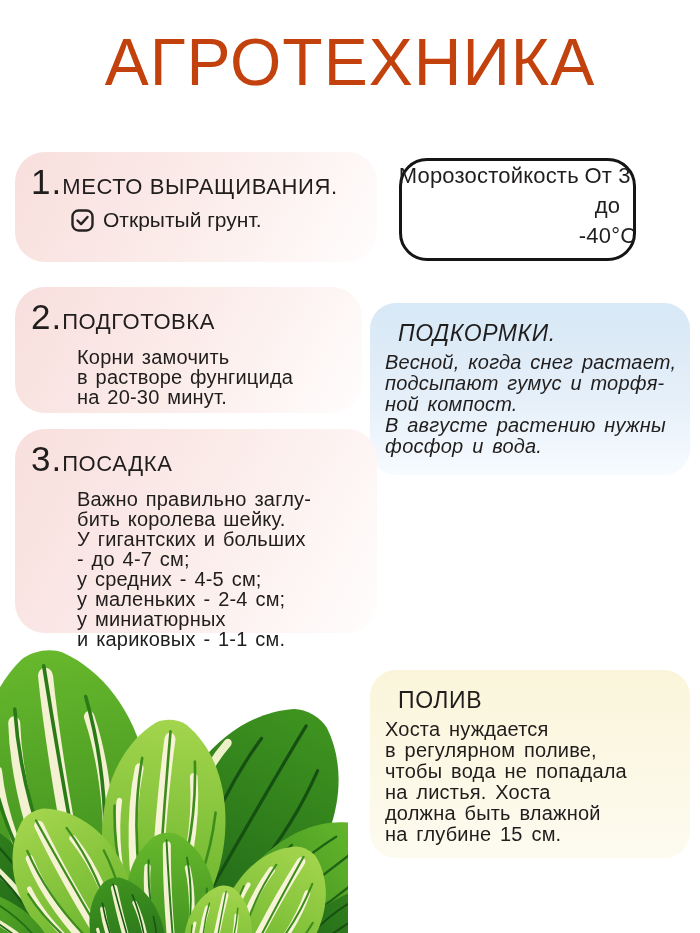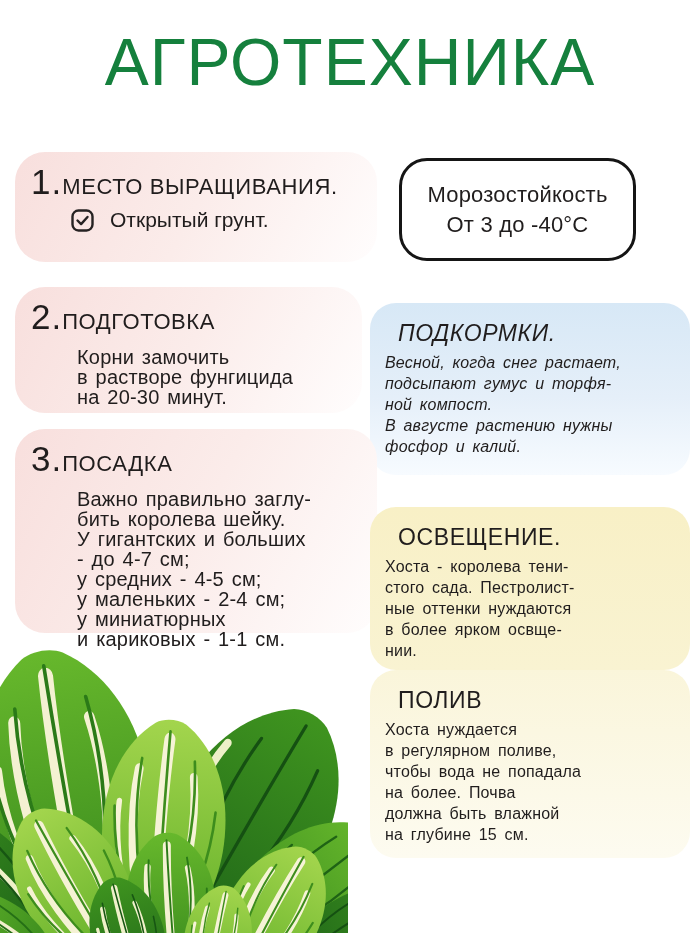--- a/index.html
+++ b/index.html
@@ -2,47 +2,47 @@
 <html><head>
 <meta charset="utf-8">
 <style>
   html,body{margin:0;padding:0;background:#ffffff;}
   .page{
     position:relative;width:700px;height:933px;overflow:hidden;background:#ffffff;
     font-family:"Liberation Sans",sans-serif;color:#201d1d;
   }
   .title{
     position:absolute;top:24px;left:0;width:100%;text-align:center;
-    font-size:66px;font-weight:500;letter-spacing:1px;color:#15803d;white-space:nowrap;
+    font-size:66px;font-weight:500;letter-spacing:1px;color:#c2410c;white-space:nowrap;
   }
   .card{position:absolute;border-radius:30px;}
   .pink{background:linear-gradient(118deg,#f8dfdd 0%,#fbecea 50%,#fffdfd 100%);}
   #box1{left:15px;top:152px;width:362px;height:110px;}
   #box2{left:15px;top:287px;width:347px;height:126px;}
   #box3{left:15px;top:429px;width:362px;height:204px;}
   .numrow{display:flex;align-items:baseline;padding:12px 0 0 16px;}
   .num{font-size:35px;font-weight:500;letter-spacing:1px;line-height:1;}
   .lhead{font-size:22px;letter-spacing:.6px;}
   .lbody{padding-left:62px;margin-top:12px;font-size:20px;line-height:20px;letter-spacing:.2px;word-spacing:2px;}
-  .chkrow{display:flex;align-items:center;gap:16px;padding-left:56px;margin-top:8px;font-size:21px;}
+  .chkrow{display:flex;align-items:center;gap:9px;padding-left:56px;margin-top:8px;font-size:21px;}
   .chk{flex:0 0 auto;display:block;}
   #boxFrost{
     left:399px;top:158px;width:231px;height:97px;background:#ffffff;
     border:3px solid #151515;border-radius:28px;
-    display:flex;flex-direction:column;justify-content:center;text-align:center;
+    display:flex;justify-content:center;text-align:center;
     font-size:22px;line-height:30px;letter-spacing:.2px;
   }
   #boxBlue{left:370px;top:303px;width:320px;height:172px;border-radius:26px;
     background:linear-gradient(180deg,#d7e8f6 0%,#e5eff9 55%,#f7fbff 100%);font-style:italic;}
   #boxYellowA{left:370px;top:507px;width:320px;height:163px;border-radius:26px;
     background:linear-gradient(180deg,#f8f0c6 0%,#f9f3d2 100%);}
   #boxYellowB{left:370px;top:670px;width:320px;height:188px;border-radius:26px;
     background:linear-gradient(180deg,#faf5da 0%,#fdfbf0 100%);}
   .rhead{padding:17px 0 5px 28px;font-size:23px;letter-spacing:.6px;}
-  .rbody{padding:0 10px 0 15px;font-size:16px;line-height:21px;letter-spacing:.2px;word-spacing:3px;}
+  .rbody{padding:0 10px 0 15px;font-size:20px;line-height:21px;letter-spacing:.2px;word-spacing:3px;}
   .plant{position:absolute;left:-4px;top:644px;width:352px;height:289px;}
 </style>
 </head>
 <body>
 
 <div class="page">
 
   <div class="title">АГРОТЕХНИКА</div>
 
   <div class="card pink" id="box1">
@@ -76,59 +76,49 @@
       </div>
   </div>
 
   <div class="card" id="boxBlue">
     <div class="rhead">ПОДКОРМКИ.</div>
     <div class="rbody">
         <div>Весной, когда снег растает,</div>
         <div>подсыпают гумус и торфя-</div>
         <div>ной компост.</div>
         <div>В августе растению нужны</div>
-        <div>фосфор и калий.</div>
+        <div>фосфор и вода.</div>
       </div>
   </div>
 
   <div class="card pink" id="box3">
     <div class="numrow">
       <span class="num">3.</span>
       <span class="lhead">ПОСАДКА</span>
     </div>
     <div class="lbody">
         <div>Важно правильно заглу-</div>
         <div>бить королева шейку.</div>
         <div>У гигантских и больших</div>
         <div>- до 4-7 см;</div>
         <div>у средних - 4-5 см;</div>
         <div>у маленьких - 2-4 см;</div>
         <div>у миниатюрных</div>
         <div>и кариковых - 1-1 см.</div>
       </div>
   </div>
 
-  <div class="card" id="boxYellowA">
-    <div class="rhead">ОСВЕЩЕНИЕ.</div>
-    <div class="rbody">
-        <div>Хоста - королева тени-</div>
-        <div>стого сада. Пестролист-</div>
-        <div>ные оттенки нуждаются</div>
-        <div>в более ярком освще-</div>
-        <div>нии.</div>
-      </div>
-  </div>
 
   <div class="card" id="boxYellowB">
     <div class="rhead">ПОЛИВ</div>
     <div class="rbody">
         <div>Хоста нуждается</div>
         <div>в регулярном поливе,</div>
         <div>чтобы вода не попадала</div>
-        <div>на более. Почва</div>
+        <div>на листья. Хоста</div>
         <div>должна быть влажной</div>
         <div>на глубине 15 см.</div>
       </div>
   </div>
 
   <svg class="plant" viewBox="0 0 352 289">
     <defs>
       <linearGradient id="gDark" x1="0" y1="1" x2="0" y2="0">
         <stop offset="0" stop-color="#1d6318"></stop>
           <stop offset="1" stop-color="#3f941f"></stop>

